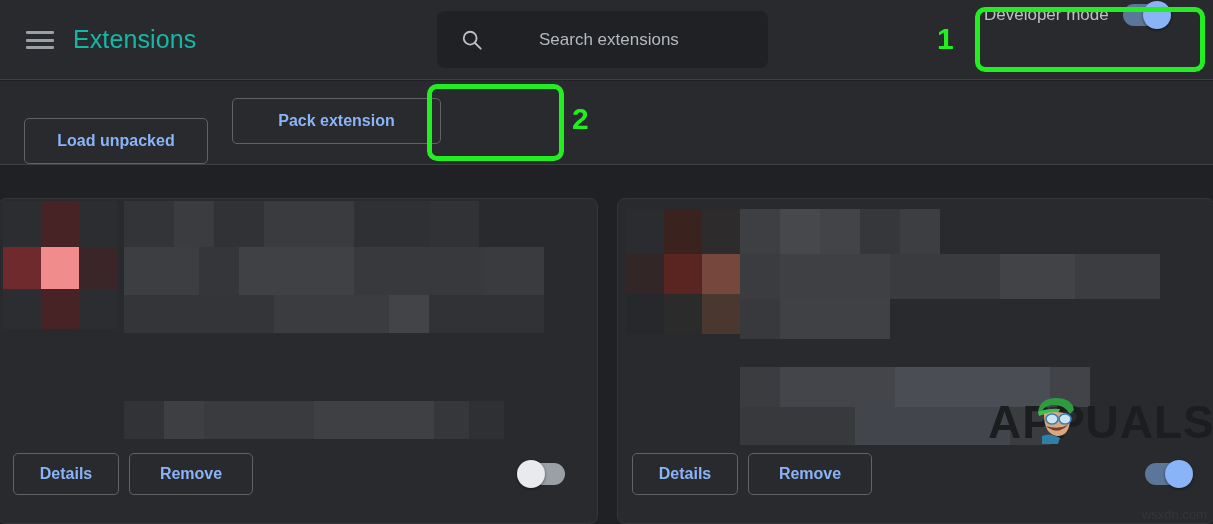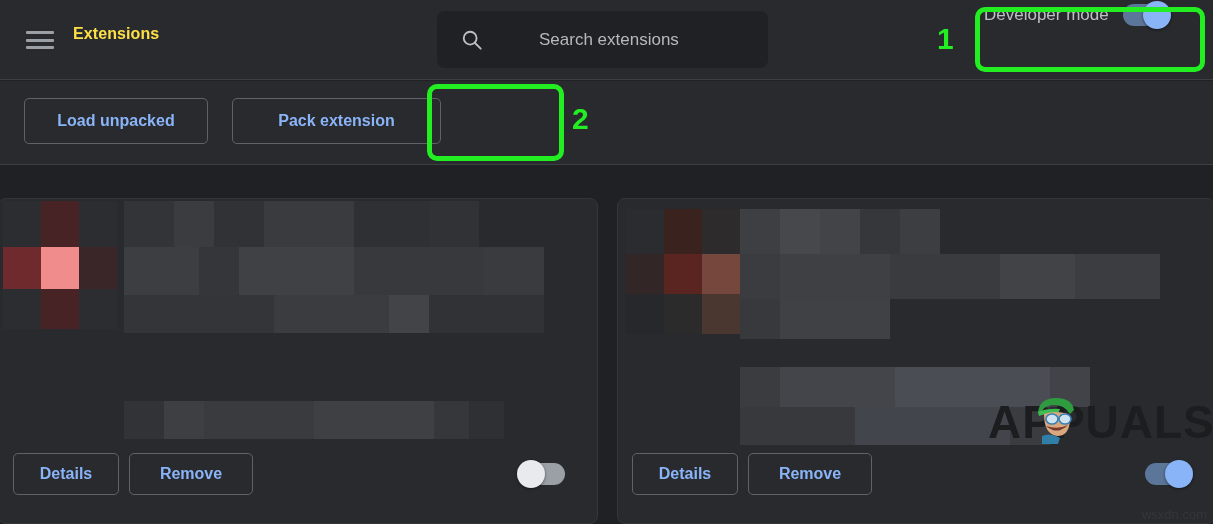--- a/index.html
+++ b/index.html
@@ -41,25 +41,24 @@
   .hamburger span {
     display: block;
     width: 28px; height: 3px;
     background: #9aa0a6;
     border-radius: 1px;
   }
 
   .page-title {
     position: absolute;
     left: 73px; top: 25px;
-    font-size: 16px;
-    color: #fde047;
+    font-size: 25px;
+    color: #14b8a6;
     letter-spacing: 0.1px;
     white-space: nowrap;
-    font-weight: bold;
   }
 
   .search-box {
     position: absolute;
     left: 437px; top: 11px;
     width: 331px; height: 57px;
     background: #202124;
     border-radius: 8px;
     display: flex;
     align-items: center;
@@ -131,21 +130,21 @@
     background: transparent;
     border: 1px solid #5f6368;
     border-radius: 5px;
     color: #8ab4f8;
     font-size: 16px;
     font-weight: bold;
     font-family: "Liberation Sans", sans-serif;
     cursor: pointer;
     white-space: nowrap;
   }
-  #btn-load    { left: 24px;  width: 184px; }
+  #btn-load    { left: 24px;  width: 184px; margin-top: 20px; }
   #btn-pack    { left: 232px; width: 209px; }
   #btn-update  { left: 440px; width: 112px; }
 
   
   .hl {
     position: absolute;
     border: 5px solid #22ee22;
     border-radius: 10px;
     pointer-events: none;
   }

